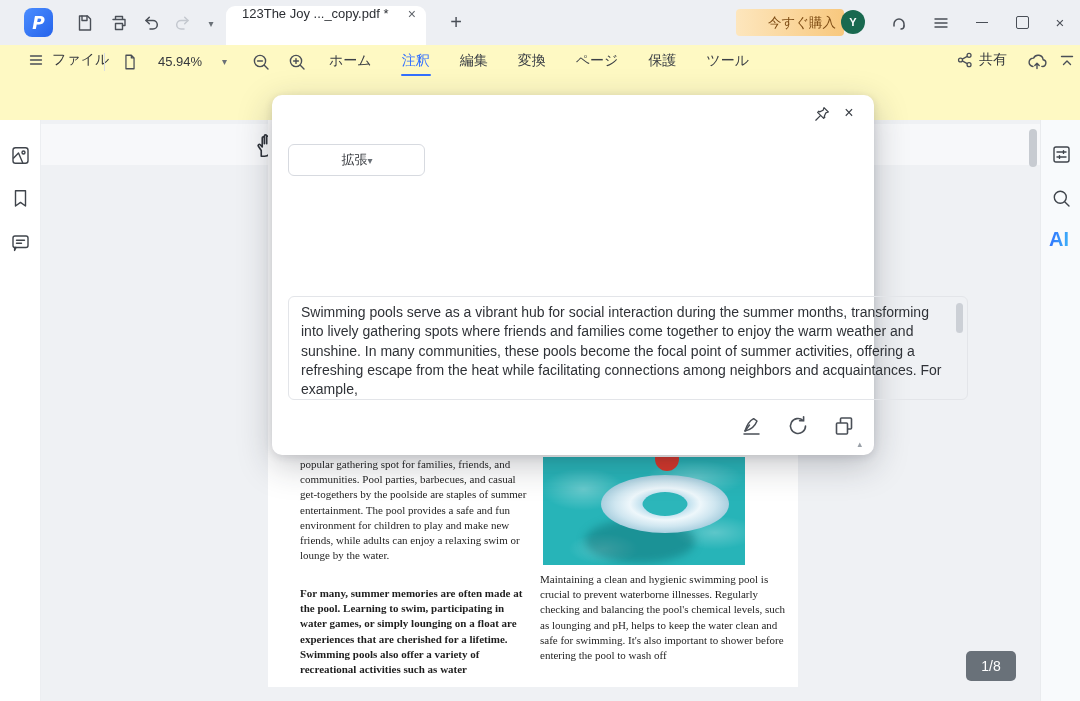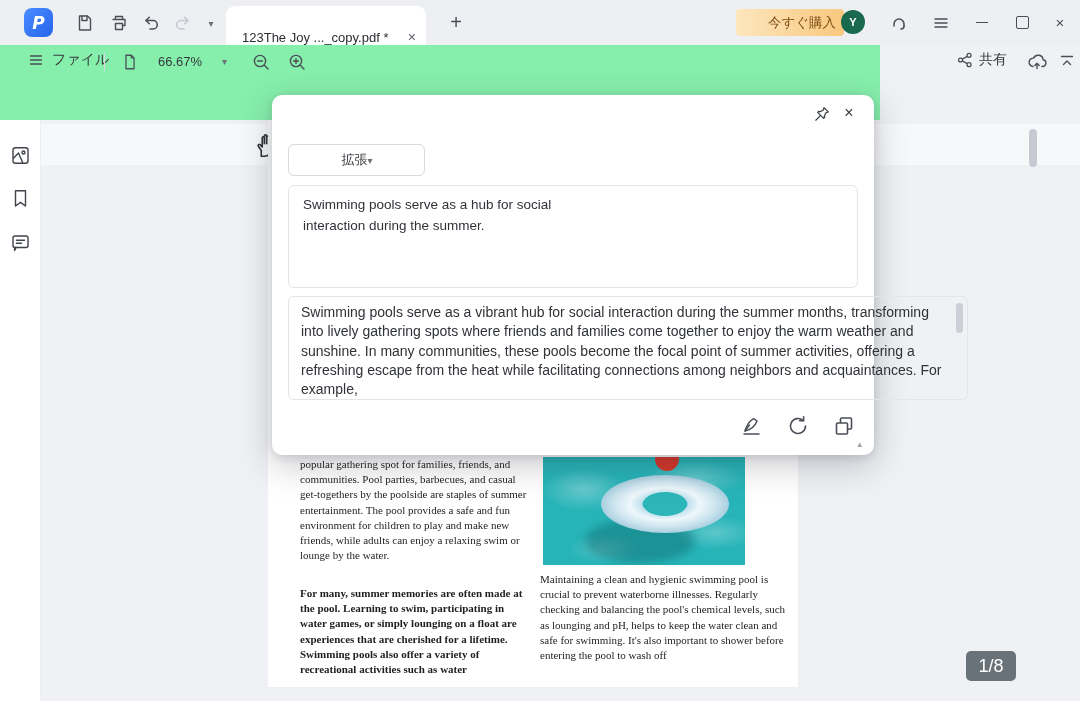--- a/index.html
+++ b/index.html
@@ -8,38 +8,38 @@
   svg{display:block;}
   .ic{color:#4a4f57;display:flex;align-items:center;justify-content:center;}
 
   
   .titlebar{position:absolute;left:0;top:0;width:1080px;height:45px;background:#edeff3;}
   .logo{position:absolute;left:24px;top:8px;width:29px;height:29px;border-radius:8px;
         background:linear-gradient(135deg,#4b8dff,#2563eb);color:#fff;display:flex;align-items:center;
         justify-content:center;font-weight:bold;font-size:17px;font-family:"DejaVu Sans",sans-serif;font-style:italic;}
   .tb-btn{position:absolute;top:12px;width:22px;height:22px;}
   .doc-tab{position:absolute;left:226px;top:6px;width:200px;height:39px;background:#fff;
-           border-radius:9px 9px 0 0;display:flex;align-items:flex-end;padding:0 10px 0 16px;box-sizing:border-box;}
+           border-radius:9px 9px 0 0;display:flex;align-items:flex-start;padding:0 10px 0 16px;box-sizing:border-box;}
   .doc-tab .t-title{font-size:13px;color:#2b2e33;white-space:nowrap;overflow:hidden;flex:1;}
   .doc-tab .t-close{color:#5f646b;font-size:14px;margin-left:6px;cursor:default;}
   .newtab{position:absolute;left:444px;top:10px;font-size:20px;color:#4a4f57;width:24px;height:24px;
           display:flex;align-items:center;justify-content:center;}
   .buy{position:absolute;left:736px;top:9px;width:84px;height:27px;border-radius:4px;
        background:linear-gradient(90deg,#fde6bd,#f8c87e);display:flex;align-items:center;justify-content:center;
        font-size:13.5px;color:#7c4a12;padding-left:24px;}
   .avatar{position:absolute;left:841px;top:10px;width:24px;height:24px;border-radius:50%;background:#19694f;
           color:#fff;font-size:11px;font-weight:bold;display:flex;align-items:center;justify-content:center;}
   .win-min{position:absolute;left:972px;top:12px;width:20px;height:20px;}
   .win-min i{display:block;width:12px;border-top:1.4px solid #4a4f57;}
   .win-max{position:absolute;left:1012px;top:12px;width:20px;height:20px;}
   .win-max i{display:block;width:11px;height:11px;border:1.4px solid #4a4f57;border-radius:2px;}
   .win-close{position:absolute;left:1050px;top:12px;width:20px;height:20px;font-size:15px;color:#4a4f57;}
 
   
-  .ribbon{position:absolute;left:0;top:45px;width:880px;height:75px;background:#86efac;}
+  .ribbon{position:absolute;left:0;top:45px;width:1080px;height:75px;background:#fef9c3;}
   .mrow{position:absolute;left:0;top:0;width:1080px;height:34px;}
   .file-group{position:absolute;left:28px;top:6px;display:flex;align-items:center;gap:8px;
               font-size:14px;color:#35383d;}
   .vdivider{position:absolute;left:104px;top:8px;height:18px;border-left:1px solid #d9dce1;}
   .zoom-val{position:absolute;left:158px;top:9px;font-size:13px;color:#35383d;}
   .caret{color:#6a7077;font-size:10px;}
   .rtabs{position:absolute;left:328px;top:4px;display:flex;gap:28px;font-size:14px;color:#3c4046;}
   .rtab{padding:3px 1px 8px;position:relative;}
   .rtab.active{color:#3370ff;}
   .rtab.active::after{content:"";position:absolute;left:0;right:0;bottom:2px;border-bottom:2.5px solid #3370ff;border-radius:2px;}
@@ -75,21 +75,21 @@
     radial-gradient(50px 22px at 30% 85%,rgba(255,255,255,.22),transparent 70%),
     #27b4b8;}
   .ring-shadow{position:absolute;left:42px;top:62px;width:110px;height:44px;border-radius:50%;
     background:rgba(10,95,100,.40);filter:blur(4px);}
   .swim-ring{position:absolute;left:58px;top:18px;width:128px;height:58px;border-radius:50%;
     background:radial-gradient(closest-side,rgba(255,255,255,0) 0 34%,#bfe0ee 36%,#eef7fb 55%,#cfe6f0 78%,#a9cfdf 100%);}
   .swim-ring::before{content:"";position:absolute;left:42px;top:17px;width:44px;height:24px;border-radius:50%;
     background:#2cb6ba;}
   .red-ball{position:absolute;left:112px;top:-10px;width:24px;height:24px;border-radius:50%;background:#d7372b;}
   .page-badge{position:absolute;left:966px;top:651px;width:50px;height:30px;border-radius:5px;
-    background:rgba(86,94,104,.88);color:#fff;font-size:18px;display:flex;align-items:center;justify-content:center;}
+    background:rgba(86,94,104,.88);color:#fff;font-size:14px;display:flex;align-items:center;justify-content:center;}
   .vscroll{position:absolute;left:1029px;top:129px;width:8px;height:38px;border-radius:4px;background:#c7cbd1;}
 
   
   .dialog{position:absolute;left:272px;top:95px;width:602px;height:360px;background:#fff;border-radius:10px;
           box-shadow:0 10px 34px rgba(30,35,48,.25),0 2px 8px rgba(30,35,48,.12);z-index:20;}
   .dlg-pin{position:absolute;right:42px;top:8px;width:22px;height:22px;color:#3c4148;}
   .dlg-close{position:absolute;right:14px;top:7px;width:22px;height:22px;color:#3c4148;font-size:16px;}
   .mode-select{position:absolute;left:16px;top:49px;width:137px;height:32px;border:1px solid #d7dae0;border-radius:6px;
     box-sizing:border-box;display:flex;align-items:center;justify-content:center;padding:0 11px 0 12px;
     font-size:13px;color:#2f3237;}
@@ -174,37 +174,46 @@
           </svg>
         <span>ファイル</span>
       </div>
       <div class="vdivider"></div>
       <div class="ic" style="position:absolute;left:120px;top:7px;width:20px;height:20px">
         <svg width="18" height="18" viewBox="0 0 20 20" fill="none" stroke="currentColor" stroke-width="1.4" stroke-linejoin="round">
             <path d="M5.5 2.5h6l3 3v12h-9z"></path>
             <path d="M11.5 2.5v3h3"></path>
           </svg>
       </div>
-      <span class="zoom-val">66.67%</span>
+      <span class="zoom-val">45.94%</span>
       <span class="caret" style="position:absolute;left:222px;top:11px">▾</span>
       <div class="ic" style="position:absolute;left:250px;top:6px;width:22px;height:22px">
         <svg width="20" height="20" viewBox="0 0 20 20" fill="none" stroke="currentColor" stroke-width="1.4" stroke-linecap="round">
             <circle cx="9" cy="9" r="5.6"></circle>
             <path d="M13.3 13.3 17 17"></path>
             <path d="M6.6 9h4.8"></path>
           </svg>
       </div>
       <div class="ic" style="position:absolute;left:286px;top:6px;width:22px;height:22px">
         <svg width="20" height="20" viewBox="0 0 20 20" fill="none" stroke="currentColor" stroke-width="1.4" stroke-linecap="round">
             <circle cx="9" cy="9" r="5.6"></circle>
             <path d="M13.3 13.3 17 17"></path>
             <path d="M6.6 9h4.8M9 6.6v4.8"></path>
           </svg>
       </div>
 
+      <nav class="rtabs">
+        <span class="rtab">ホーム</span>
+        <span class="rtab active">注釈</span>
+        <span class="rtab">編集</span>
+        <span class="rtab">変換</span>
+        <span class="rtab">ページ</span>
+        <span class="rtab">保護</span>
+        <span class="rtab">ツール</span>
+      </nav>
 
       <div class="share-group">
         <svg width="18" height="18" viewBox="0 0 20 20" fill="none" stroke="#4a4f57" stroke-width="1.4">
             <circle cx="5" cy="10" r="2.2"></circle>
             <circle cx="14.5" cy="4.8" r="2.2"></circle>
             <circle cx="14.5" cy="15.2" r="2.2"></circle>
             <path d="M7 9l5.5-3M7 11l5.5 3"></path>
           </svg>
         <span>共有</span>
       </div>
@@ -277,36 +286,50 @@
       <div class="ring-shadow"></div>
       <div class="swim-ring"></div>
       <div class="red-ball"></div>
     </div>
     <p class="pdf-text rcp" style="margin:0">Maintaining a clean and hygienic swimming pool is crucial to prevent waterborne illnesses. Regularly checking and balancing the pool's chemical levels, such as lounging and pH, helps to keep the water clean and safe for swimming. It's also important to shower before entering the pool to wash off</p>
   </div>
 
   <div class="page-badge">1/8</div>
   <div class="vscroll"></div>
 
+  <div class="right-rail">
+    <div class="ic" style="top:23px">
+      <svg width="21" height="21" viewBox="0 0 21 21" fill="none" stroke="currentColor" stroke-width="1.4" stroke-linejoin="round" stroke-linecap="round">
+          <rect x="3" y="3" width="15" height="15" rx="2"></rect>
+          <path d="M6 8h9M6 13h9"></path>
+          <path d="M12.5 6.6v2.8M8.5 11.6v2.8"></path>
+        </svg>
+    </div>
+    <div class="ic" style="top:67px">
+      <svg width="21" height="21" viewBox="0 0 21 21" fill="none" stroke="currentColor" stroke-width="1.4" stroke-linecap="round">
+          <circle cx="9.3" cy="9.3" r="6"></circle>
+          <path d="M13.9 13.9 18 18"></path>
+        </svg>
+    </div>
+    <div class="ai-mark">AI</div>
+  </div>
 
   <div class="dialog">
     <div class="ic dlg-pin">
       <svg width="19" height="19" viewBox="0 0 20 20" fill="none" stroke="currentColor" stroke-width="1.3" stroke-linejoin="round">
           <path d="M12.6 2.8 17.2 7.4 14.5 8.3 12.8 12l.8.8-1.3 1.3-3.2-3.2L4 16l5.1-5.1-3.2-3.2 1.3-1.3.8.8 3.7-1.7z"></path>
         </svg>
     </div>
     <div class="ic dlg-close">×</div>
 
     <div class="mode-select">
       <span>拡張</span>
       <span class="caret">▾</span>
     </div>
 
-    <div class="ai-input">Swimming pools serve as a hub for social
-interaction during the summer.</div>
     <span class="in-collapse">▴</span>
 
     <div class="ai-output">
       <span>Swimming pools serve as a vibrant hub for social interaction during the summer months, transforming into lively gathering spots where friends and families come together to enjoy the warm weather and sunshine. In many communities, these pools become the focal point of summer activities, offering a refreshing escape from the heat while facilitating connections among neighbors and acquaintances. For example,</span>
       <div class="out-thumb"></div>
     </div>
 
     <div class="dlg-actions">
       <div class="ic">
         <svg width="24" height="24" viewBox="0 0 24 24" fill="none" stroke="currentColor" stroke-width="1.5" stroke-linejoin="round" stroke-linecap="round">

